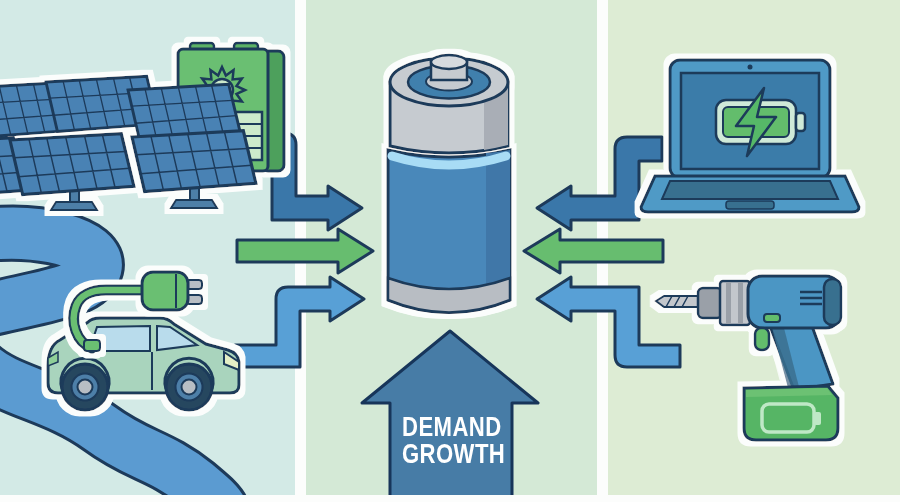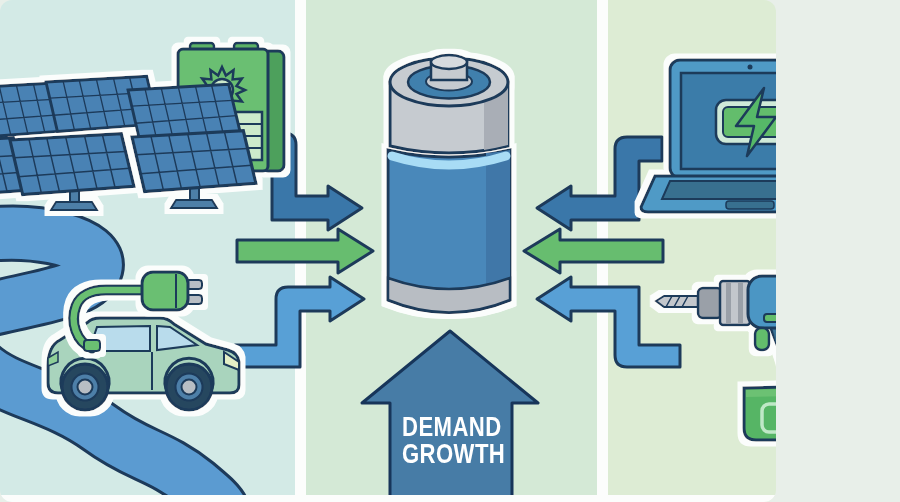--- a/index.html
+++ b/index.html
@@ -1,16 +1,16 @@
 <!DOCTYPE html>
 <html><head>
 <meta charset="utf-8">
 <style>
   html,body{margin:0;padding:0;background:#e8efe9;}
-  .stage{position:relative;width:776px;height:502px;overflow:hidden;font-family:"Liberation Sans",sans-serif;border-radius:12px;}
+  .stage{position:relative;width:900px;height:502px;overflow:hidden;font-family:"Liberation Sans",sans-serif;}
   svg{display:block;}
   text.demand{font-family:"Liberation Sans",sans-serif;font-weight:bold;fill:#ffffff;font-size:27px;letter-spacing:0.5px;}
 </style>
 </head>
 <body>
 
 <div class="stage">
 <svg width="900" height="502" viewBox="0 0 900 502" xmlns="http://www.w3.org/2000/svg">
   <defs>
     <filter id="halo" filterUnits="userSpaceOnUse" x="-60" y="-60" width="1020" height="620">

